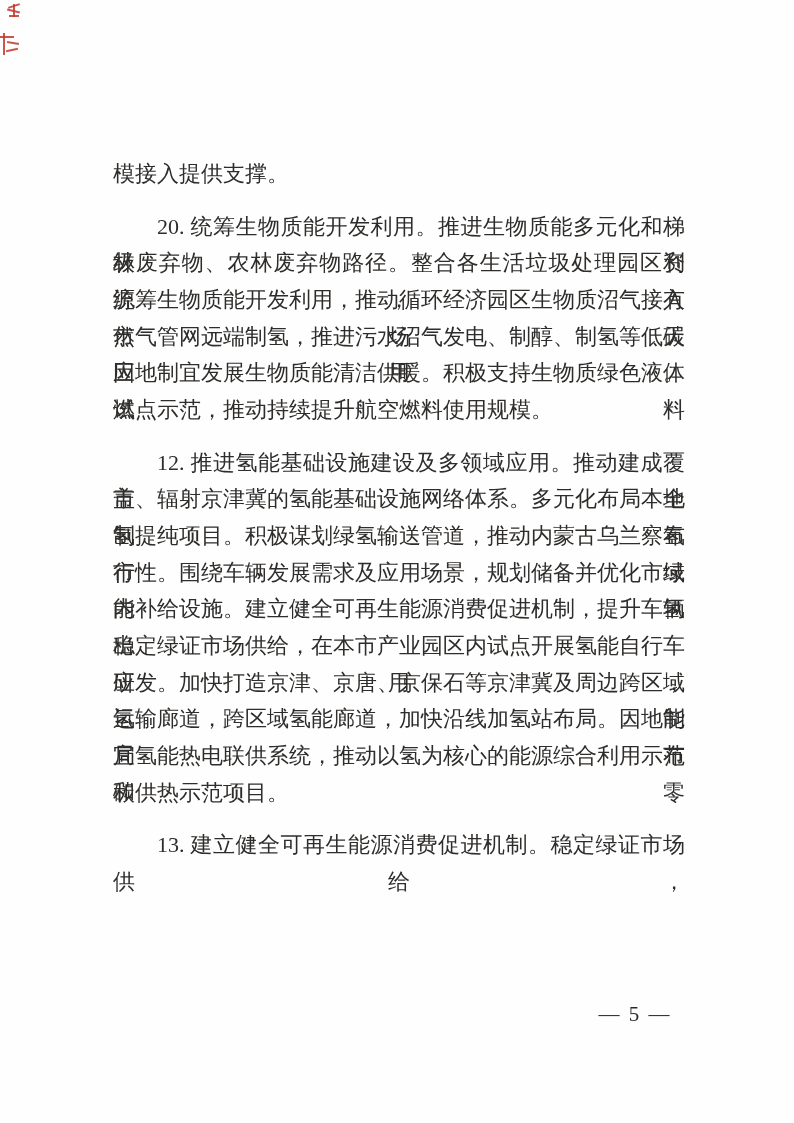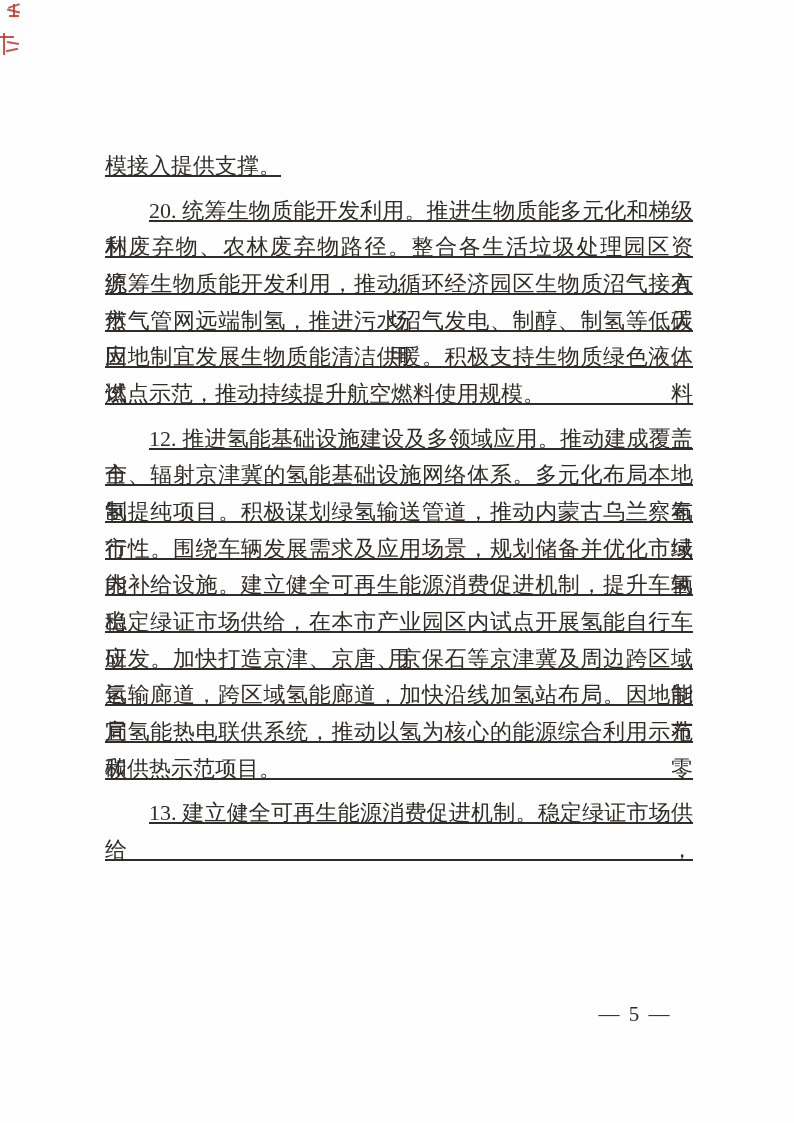--- a/index.html
+++ b/index.html
@@ -18,21 +18,21 @@
   }
   .doc-body {
     position: absolute;
     left: 97px;
     top: 140px;
     width: 604px;
     color: #2e2d2b;
     font-size: 22px;
     line-height: 36.67px;
   }
-  .para { margin: 8px; padding: 0; text-decoration: underline; }
+  .para { margin: 16px; padding: 0; }
   .line {
     height: 36.67px;
     white-space: nowrap;
     text-align: left;
     overflow: visible;
   }
   .line.just {
     white-space: normal;
     text-align: justify;
     text-align-last: justify;

